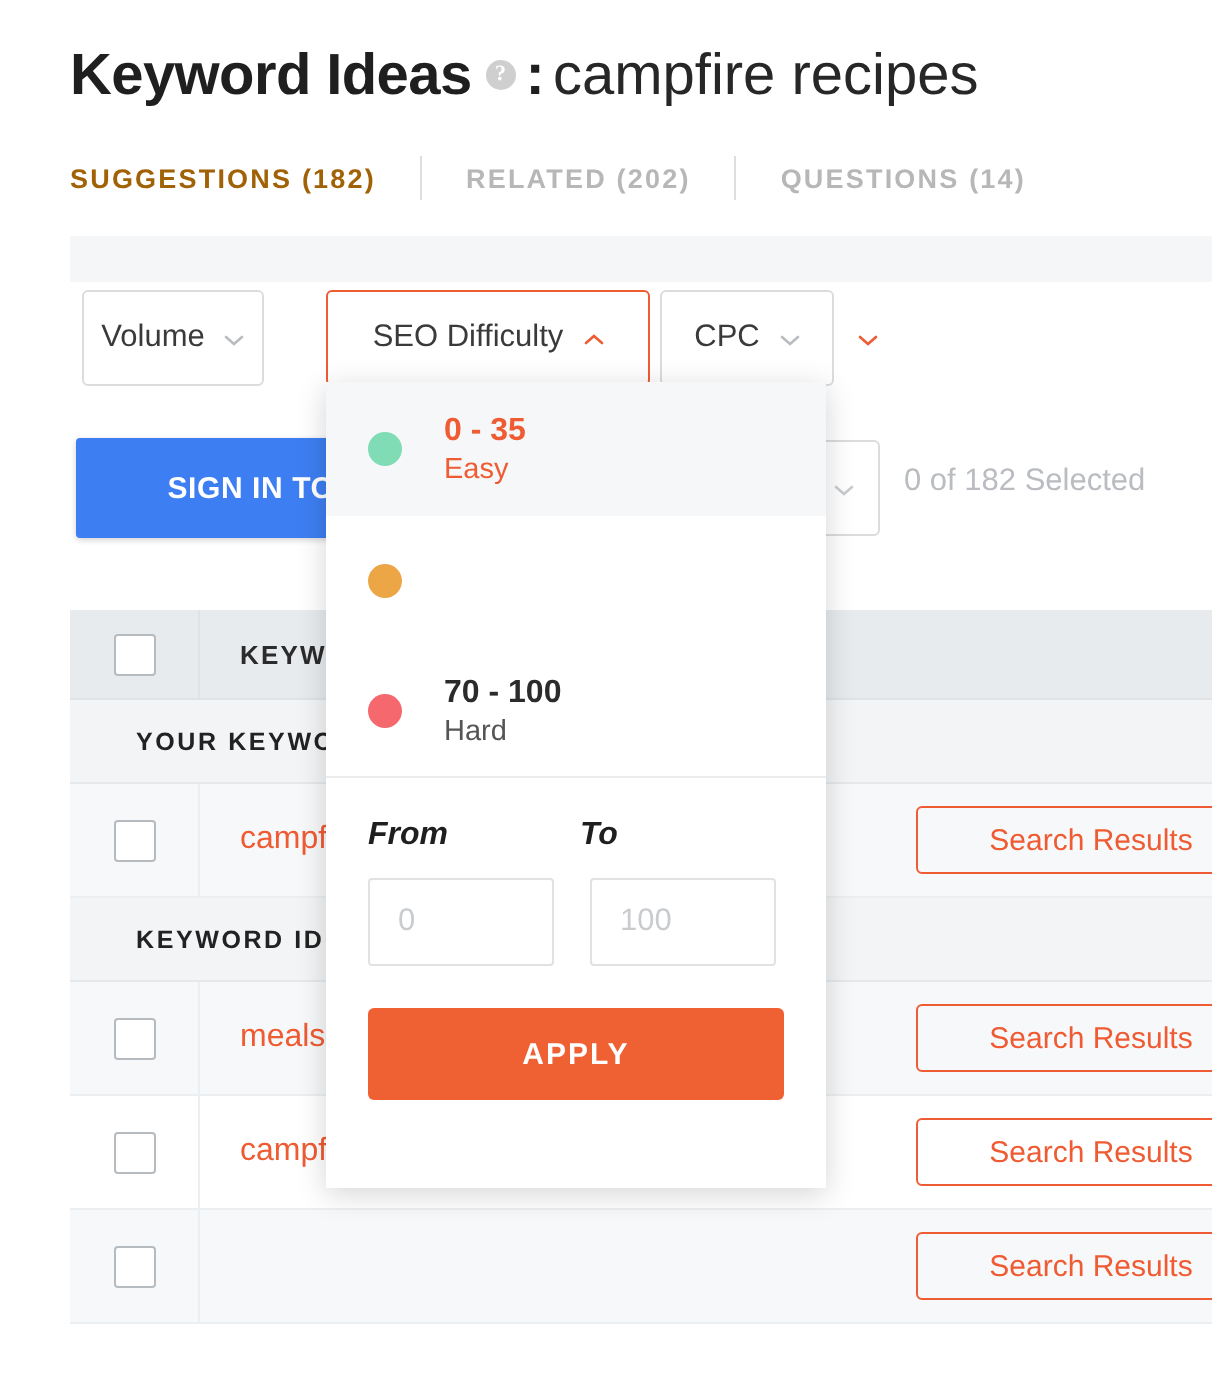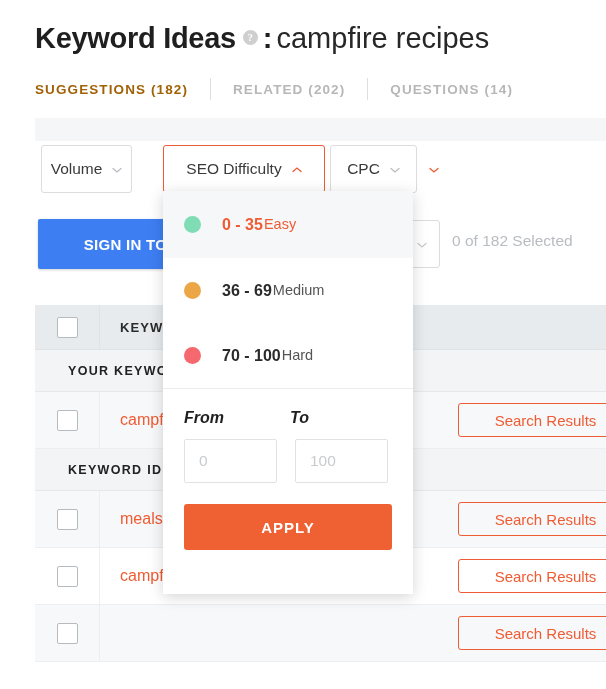--- a/index.html
+++ b/index.html
@@ -115,21 +115,21 @@
   .panel {
     position: absolute; left: 163px; top: 191px; width: 250px; height: 403px;
     background: #ffffff; z-index: 40;
     box-shadow: 0 3px 14px rgba(0,0,0,.17);
   }
   .opt {
     display: flex; align-items: center; height: 65px; padding-left: 21px; cursor: pointer;
   }
   .opt.first { height: 67px; background: #f6f7f8; }
   .dot { width: 17px; height: 17px; border-radius: 50%; flex: 0 0 auto; margin-right: 21px; }
-  .opt-texts { display: flex; flex-direction: row; gap: 1px; }
+  .opt-texts { display: flex; flex-direction: column; gap: 1px; }
   .opt-range { font-size: 16px; font-weight: bold; color: #2b2b2b; line-height: 19px; }
   .opt-name  { font-size: 14.5px; color: #555; line-height: 18px; }
   .opt.first .opt-range, .opt.first .opt-name { color: #ef5b33; }
 
   .panel-sep { height: 1px; background: #ececec; margin: 0; }
 
   .range-area { padding: 20px 21px 0 21px; }
   .range-labels { display: flex; gap: 34px; font-style: italic; }
   .range-labels span { font-size: 16px; font-weight: bold; color: #1f1f1f; }
   .range-labels span.lbl-from { width: 72px; }
@@ -277,24 +277,20 @@
     <div class="opt first">
       <span class="dot" id="dot-easy" style="background: rgb(127, 220, 180);"></span>
       <span class="opt-texts">
         <span class="opt-range">0 - 35</span>
         <span class="opt-name">Easy</span>
       </span>
     </div>
 
     <div class="opt">
       <span class="dot" id="dot-medium" style="background: rgb(237, 166, 70);"></span>
-      <span class="opt-texts">
-        <span class="opt-range">36 - 69</span>
-        <span class="opt-name">Medium</span>
-      </span>
     </div>
 
     <div class="opt">
       <span class="dot" id="dot-hard" style="background: rgb(244, 104, 110);"></span>
       <span class="opt-texts">
         <span class="opt-range">70 - 100</span>
         <span class="opt-name">Hard</span>
       </span>
     </div>
 

